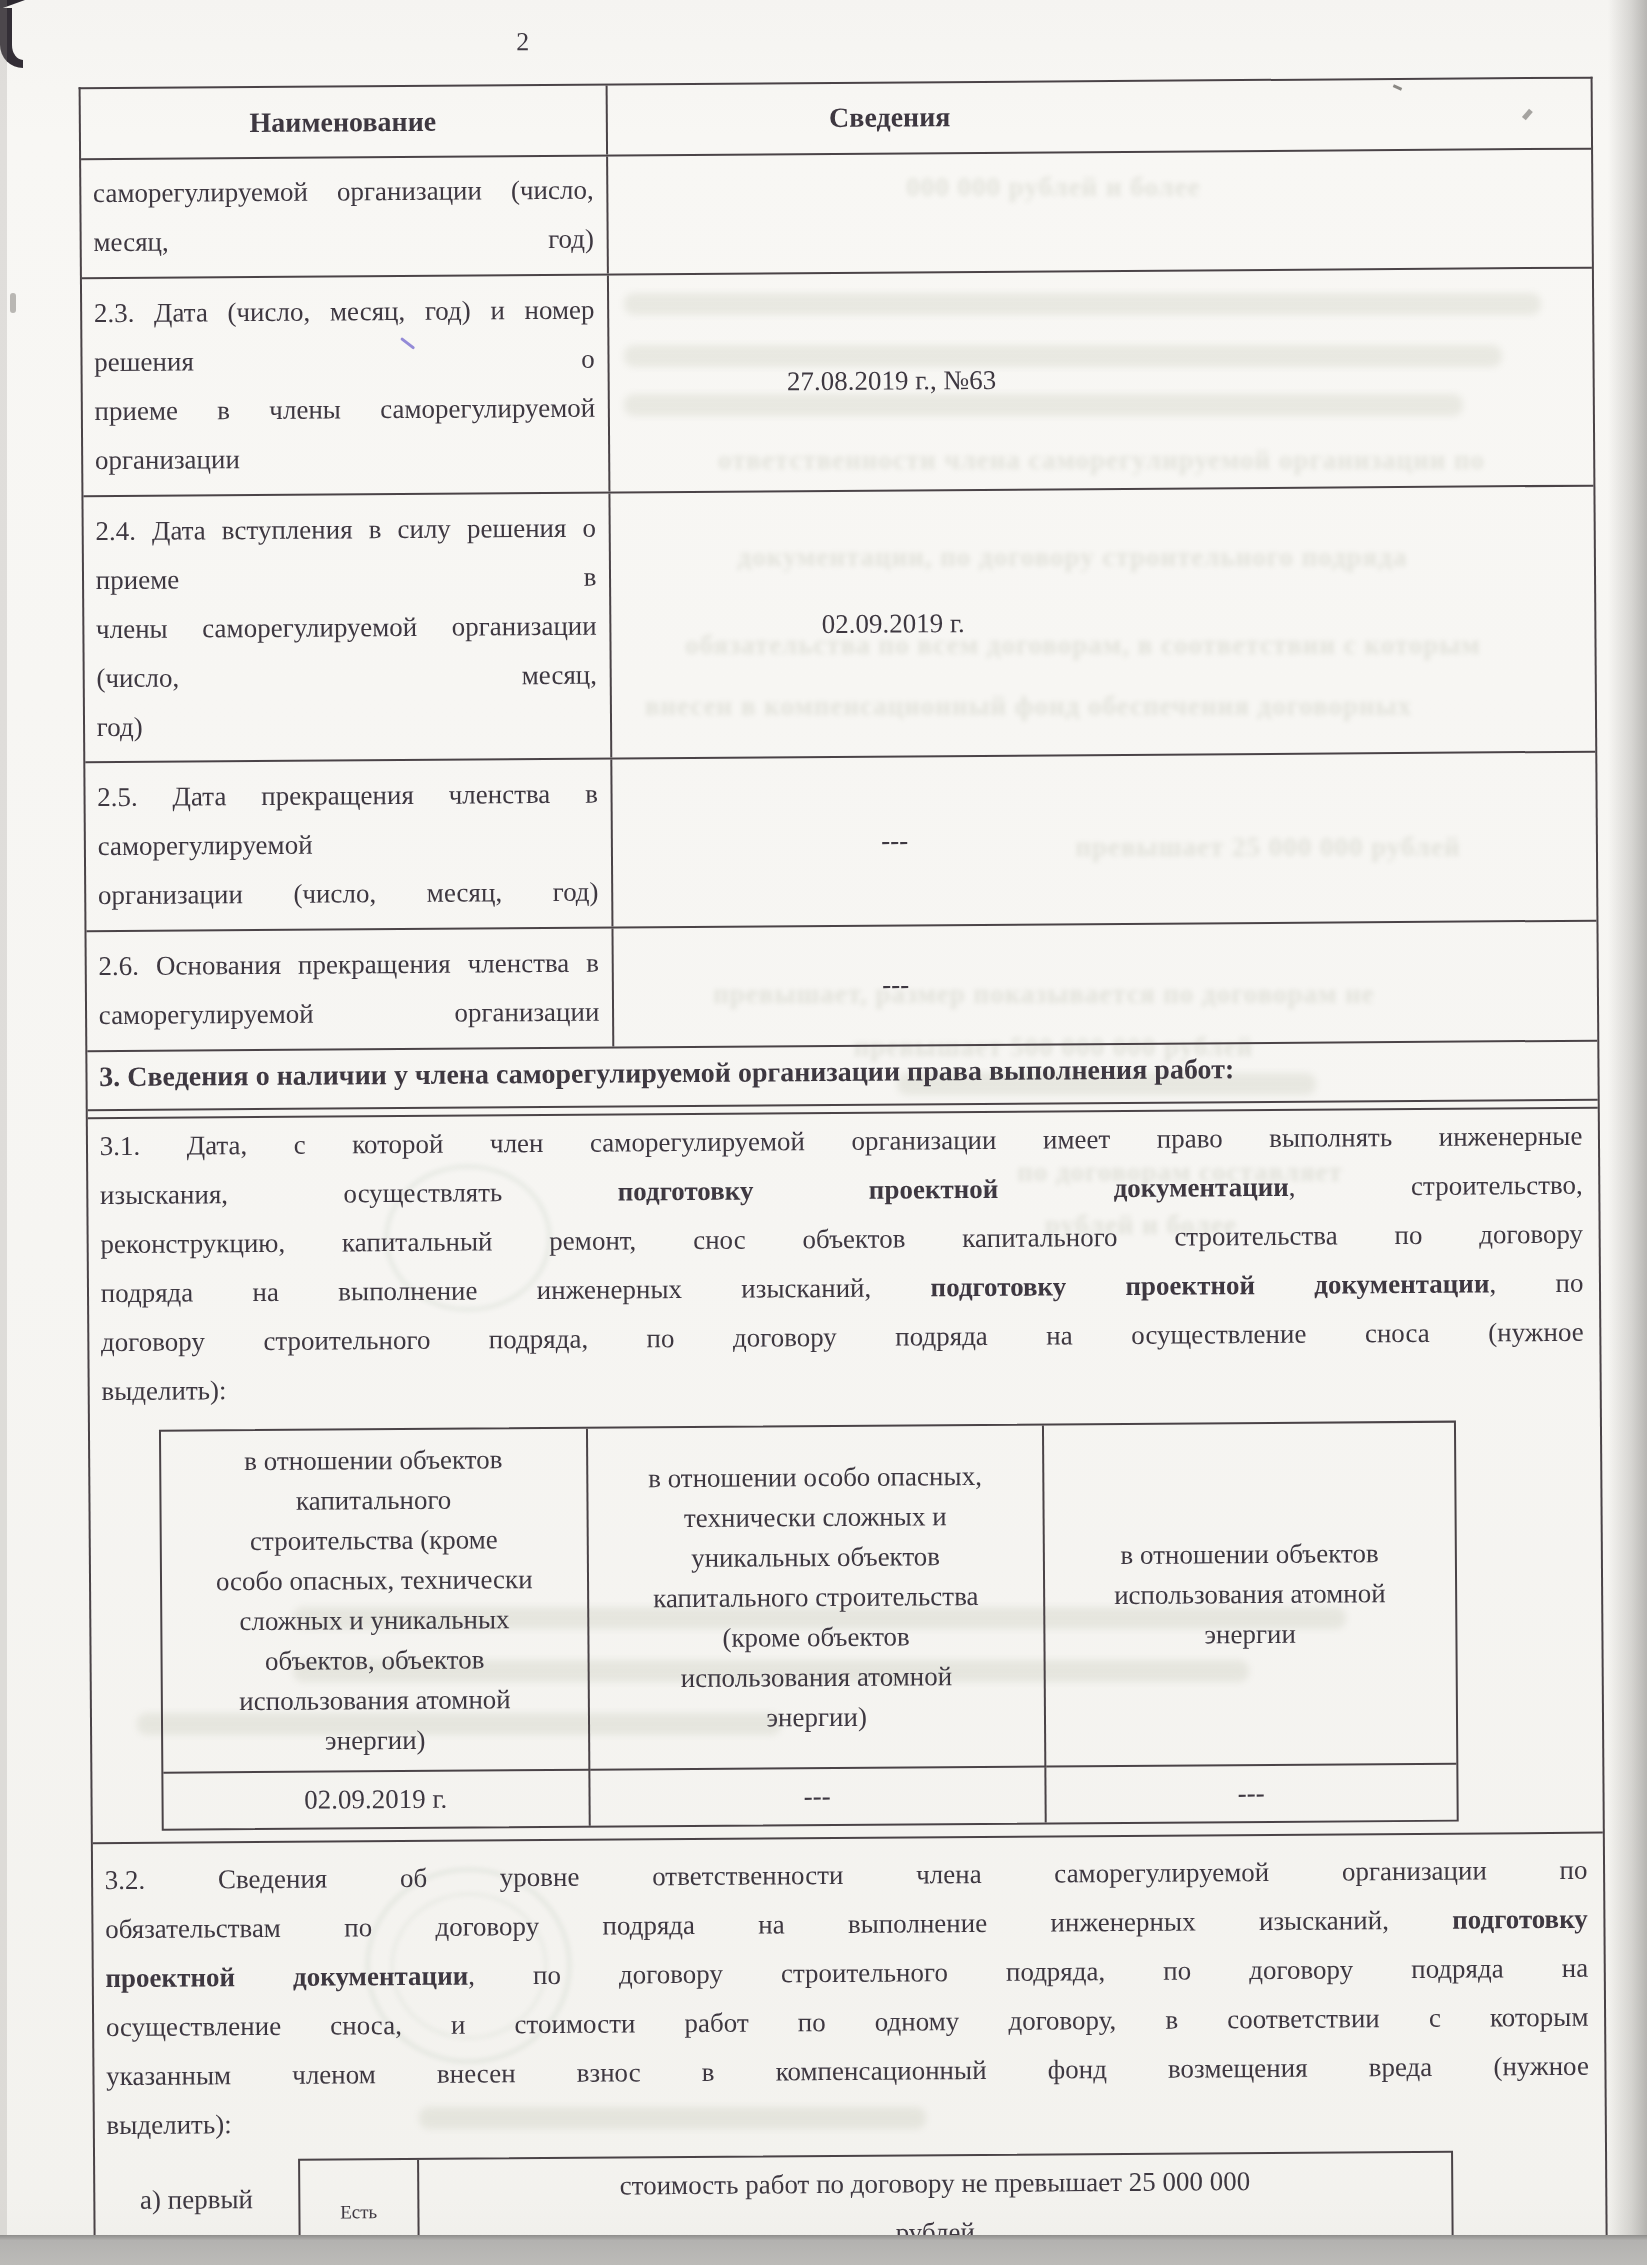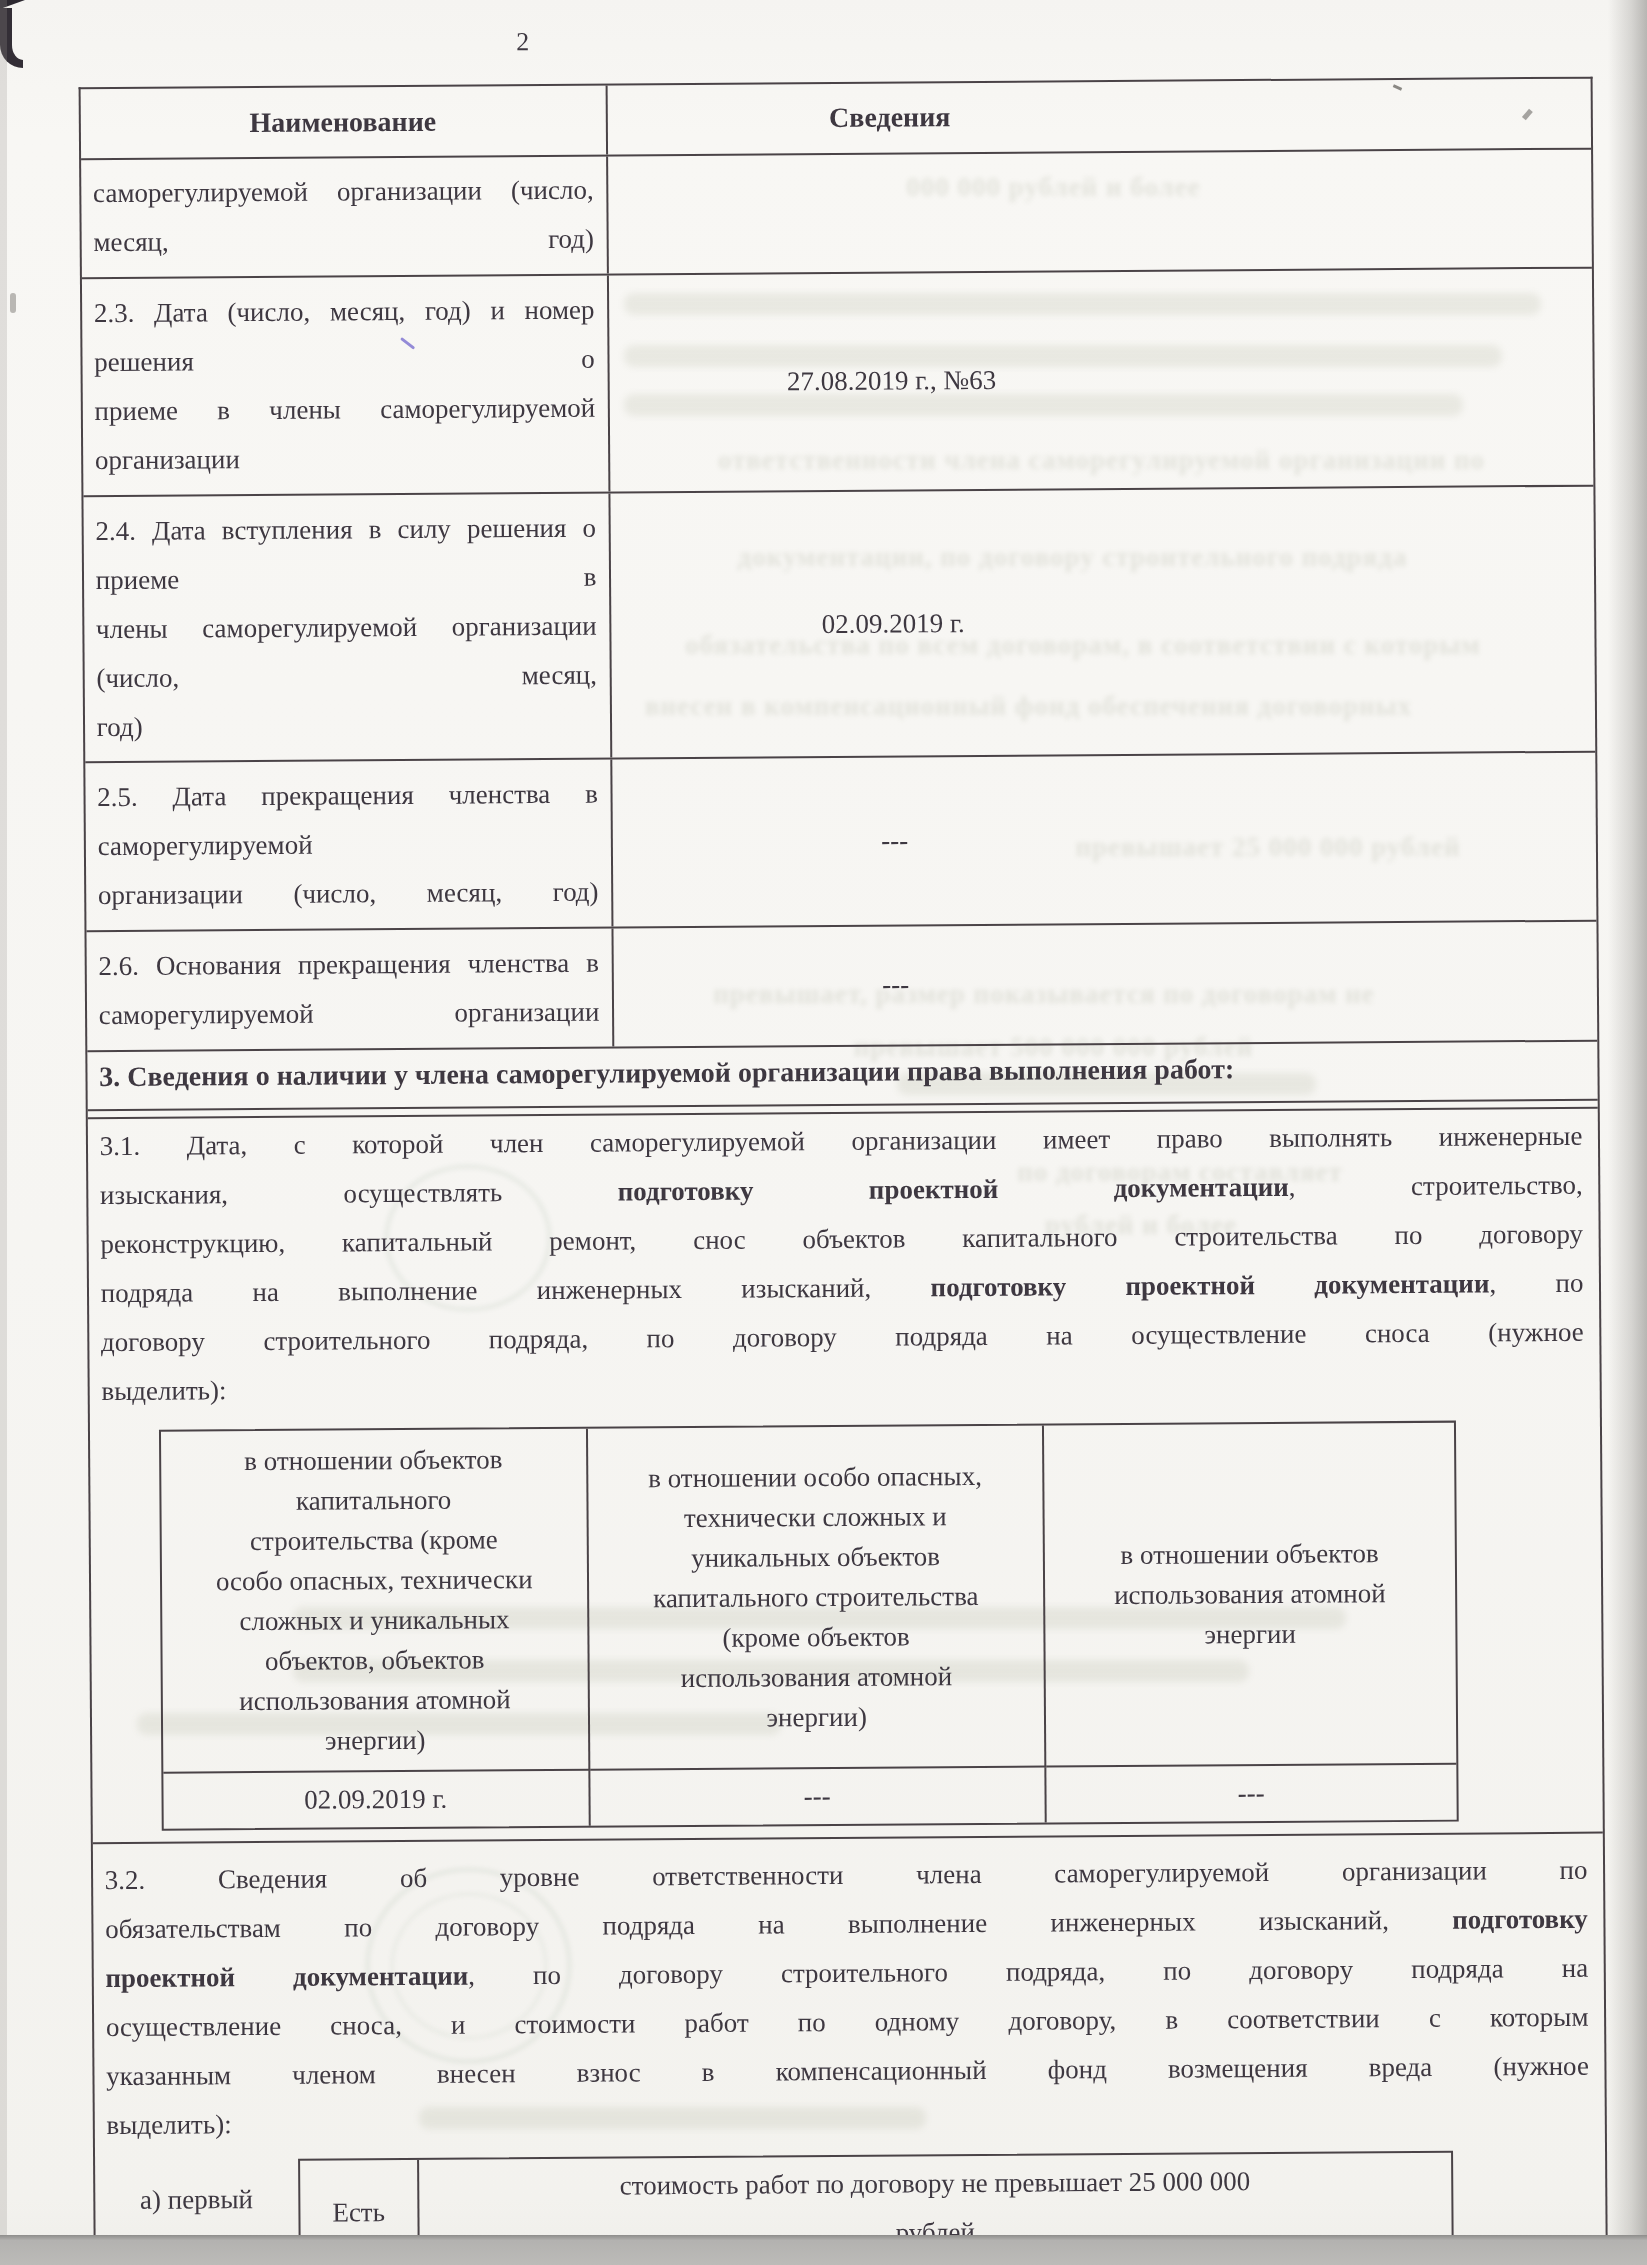--- a/index.html
+++ b/index.html
@@ -73,21 +73,21 @@
   
   .levels{display:flex;margin:9.8px 0 0 27px;}
   .llabels{width:164px;}
   .llabel{padding:25px 0 0 5.9px;font-size:27px;}
   .lb0{height:109px;} .lb1{height:109px;}
   .lbox{width:1155px;border:2px solid #4a4347;}
   .lrow{display:flex;border-bottom:2px solid #4a4347;}
   .lrow:last-child{border-bottom:none;}
   .lr0{height:107px;} .lr1{height:107px;}
   .lstat{width:119px;border-right:2px solid #4a4347;display:flex;align-items:center;
-    justify-content:center;font-size:27px;}
+    justify-content:center;font-size:19px;}
   .ldesc{flex:1;display:flex;align-items:center;justify-content:center;
     text-align:center;white-space:pre-line;font-size:27px;line-height:49px;}
 </style>
 </head>
 <body>
 
 <div class="sheet">
 
   <div class="bleed" style="left:683px;top:164px;width:741px;">000 000 рублей и более</div>
   <div class="bleed" style="left:614px;top:437px;width:975px;">ответственности члена саморегулируемой организации по</div>

